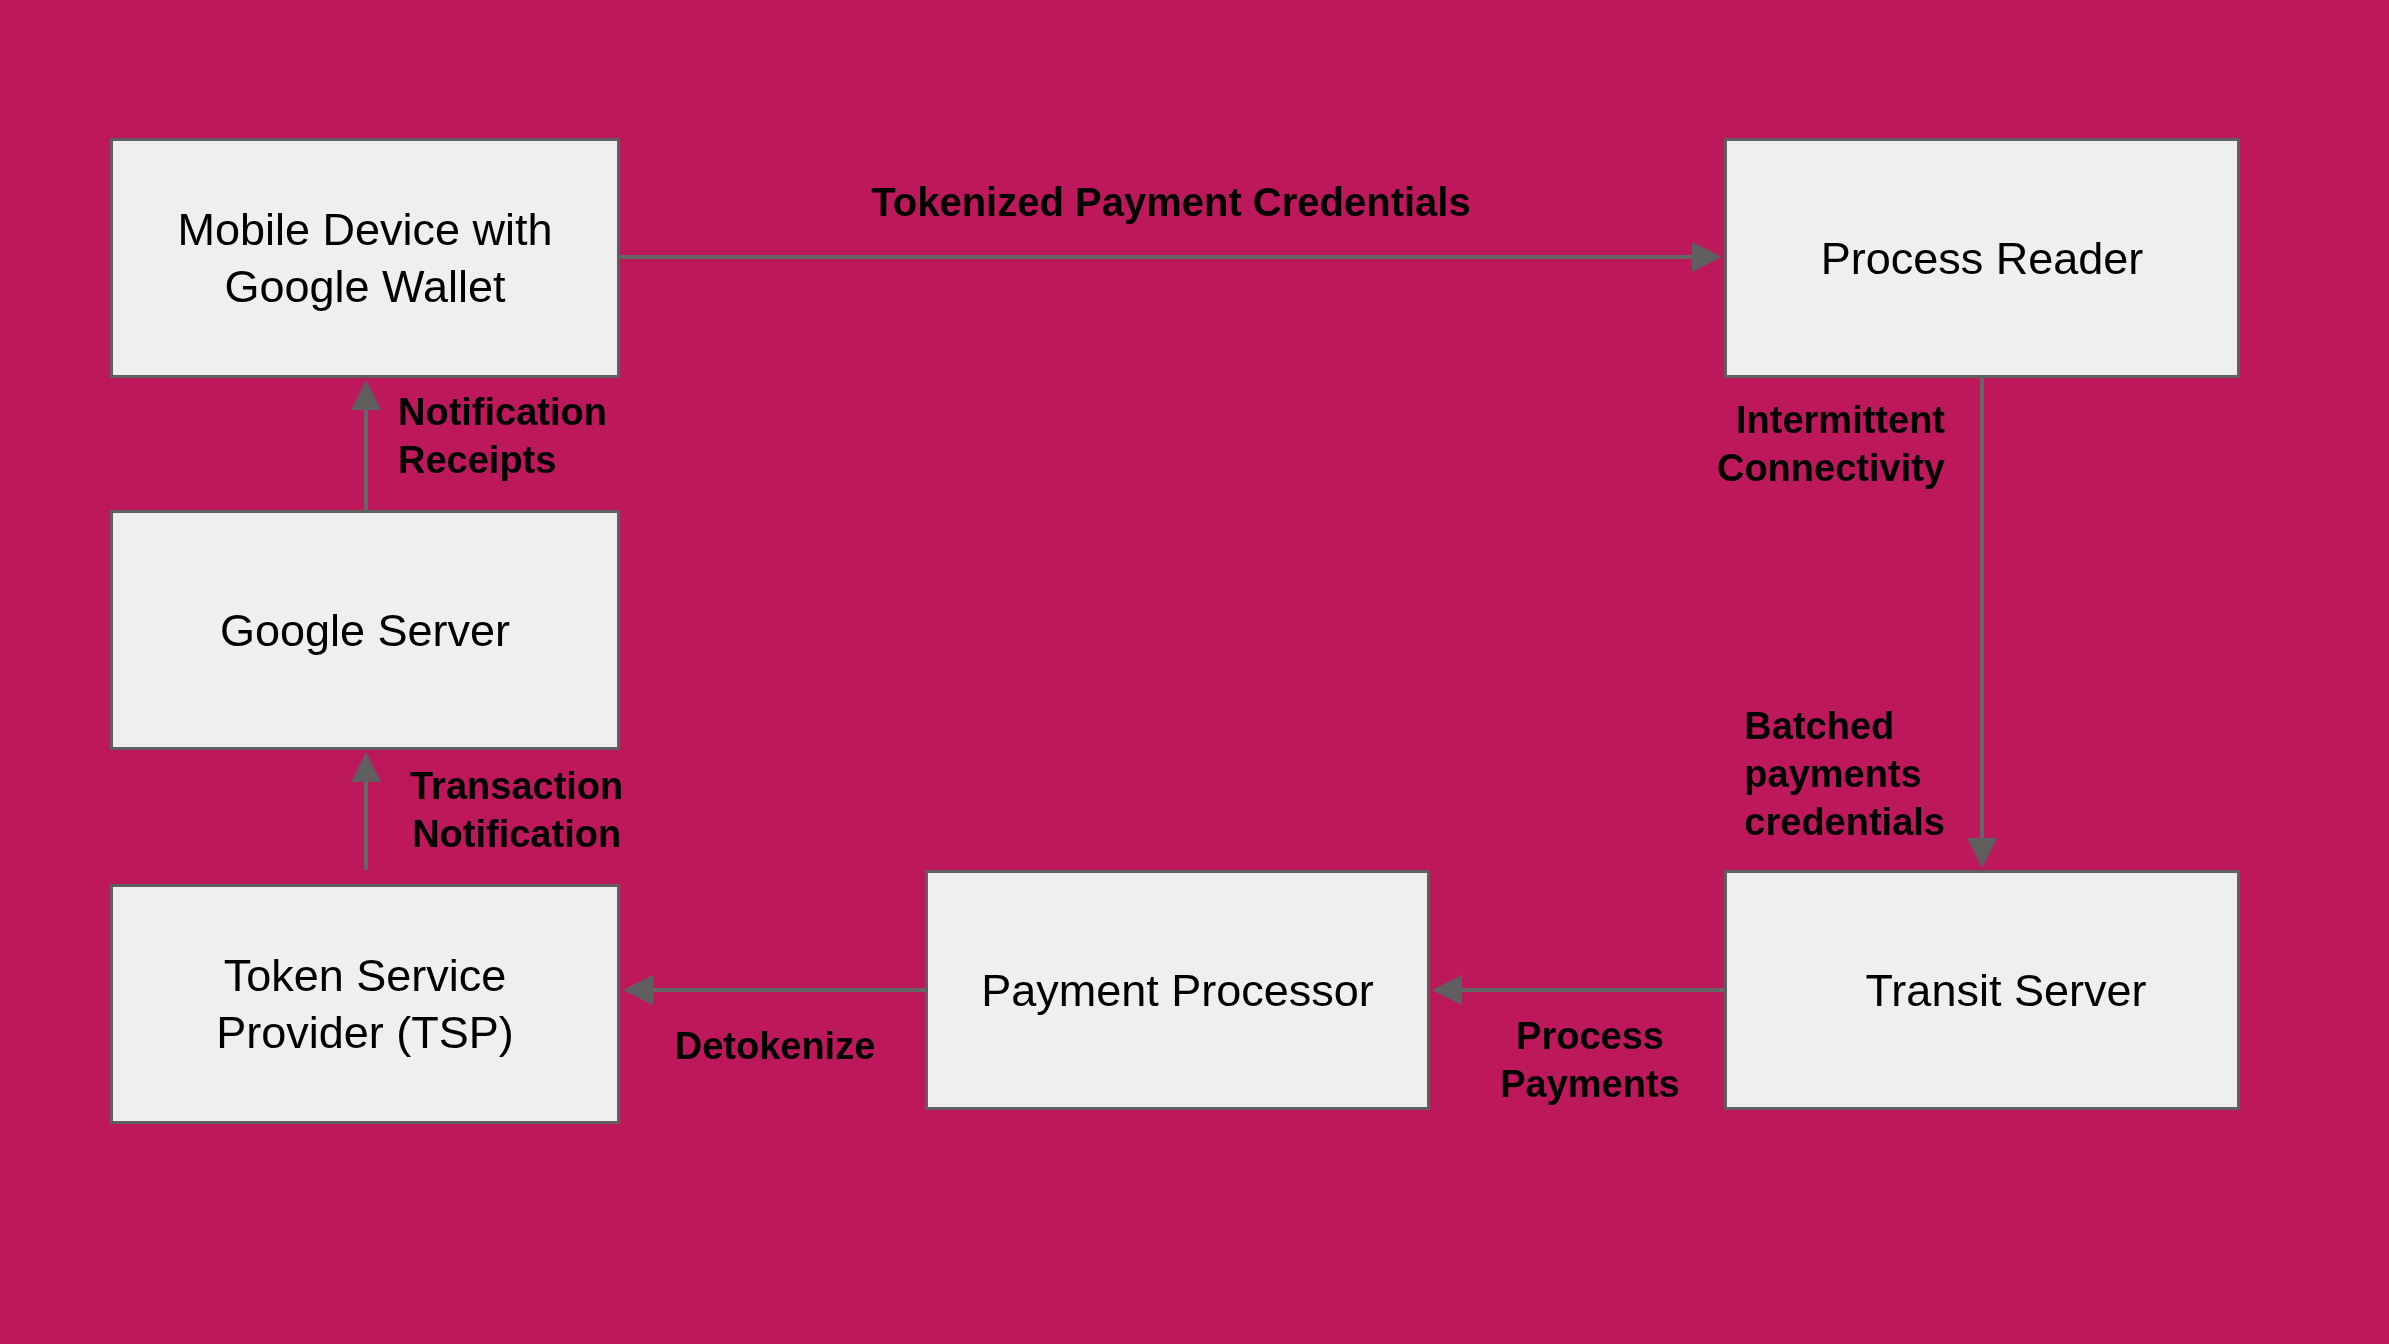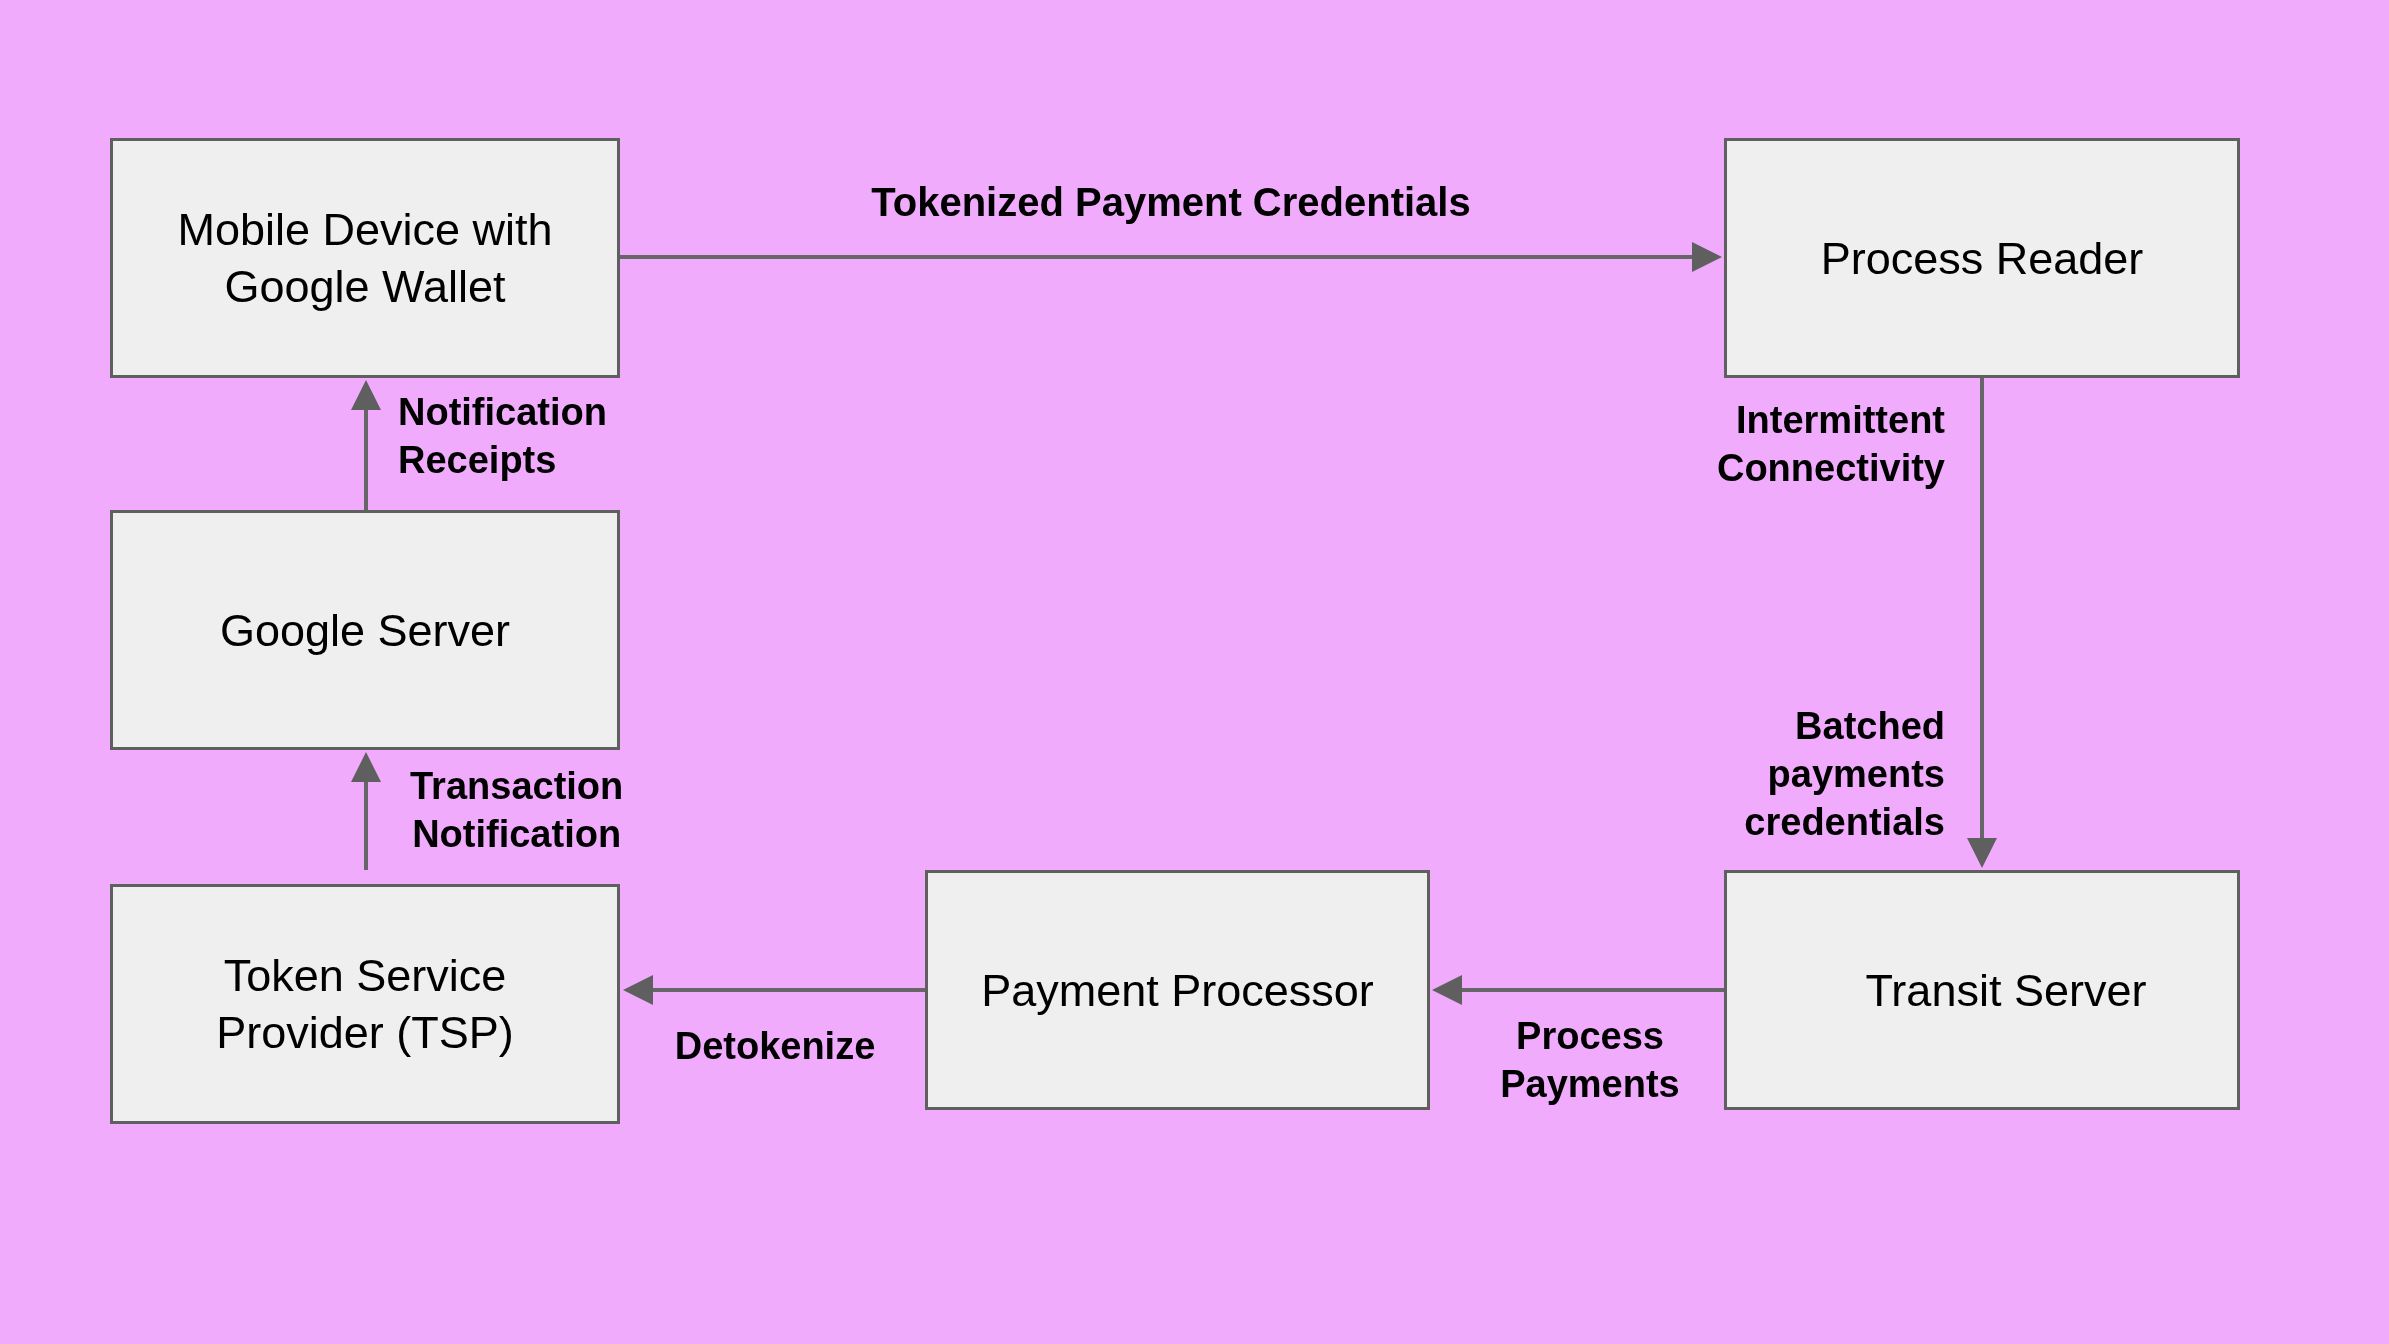--- a/index.html
+++ b/index.html
@@ -4,21 +4,21 @@
 <style>
   html, body {
     margin: 0;
     padding: 0;
     background: #ffffff;
   }
   #canvas {
     position: relative;
     width: 2389px;
     height: 1344px;
-    background: #f0abfc;
+    background: #be185d;
     font-family: "Liberation Sans", "DejaVu Sans", sans-serif;
     color: #000000;
     overflow: hidden;
   }
   #arrow-layer {
     position: absolute;
     left: 0;
     top: 0;
     width: 2389px;
     height: 1344px;
@@ -56,21 +56,20 @@
     left: 620px; top: 178px; width: 1102px;
     text-align: center;
     font-size: 40px;
   }
   #label-intermittent {
     right: 444px; top: 396px;
     text-align: right;
   }
   #label-batched {
     right: 444px; top: 702px;
-    text-align: right;
   }
   #label-process {
     left: 1440px; top: 1012px; width: 300px;
     text-align: center;
   }
   #label-detokenize {
     left: 625px; top: 1022px; width: 300px;
     text-align: center;
   }
   #label-transaction {

